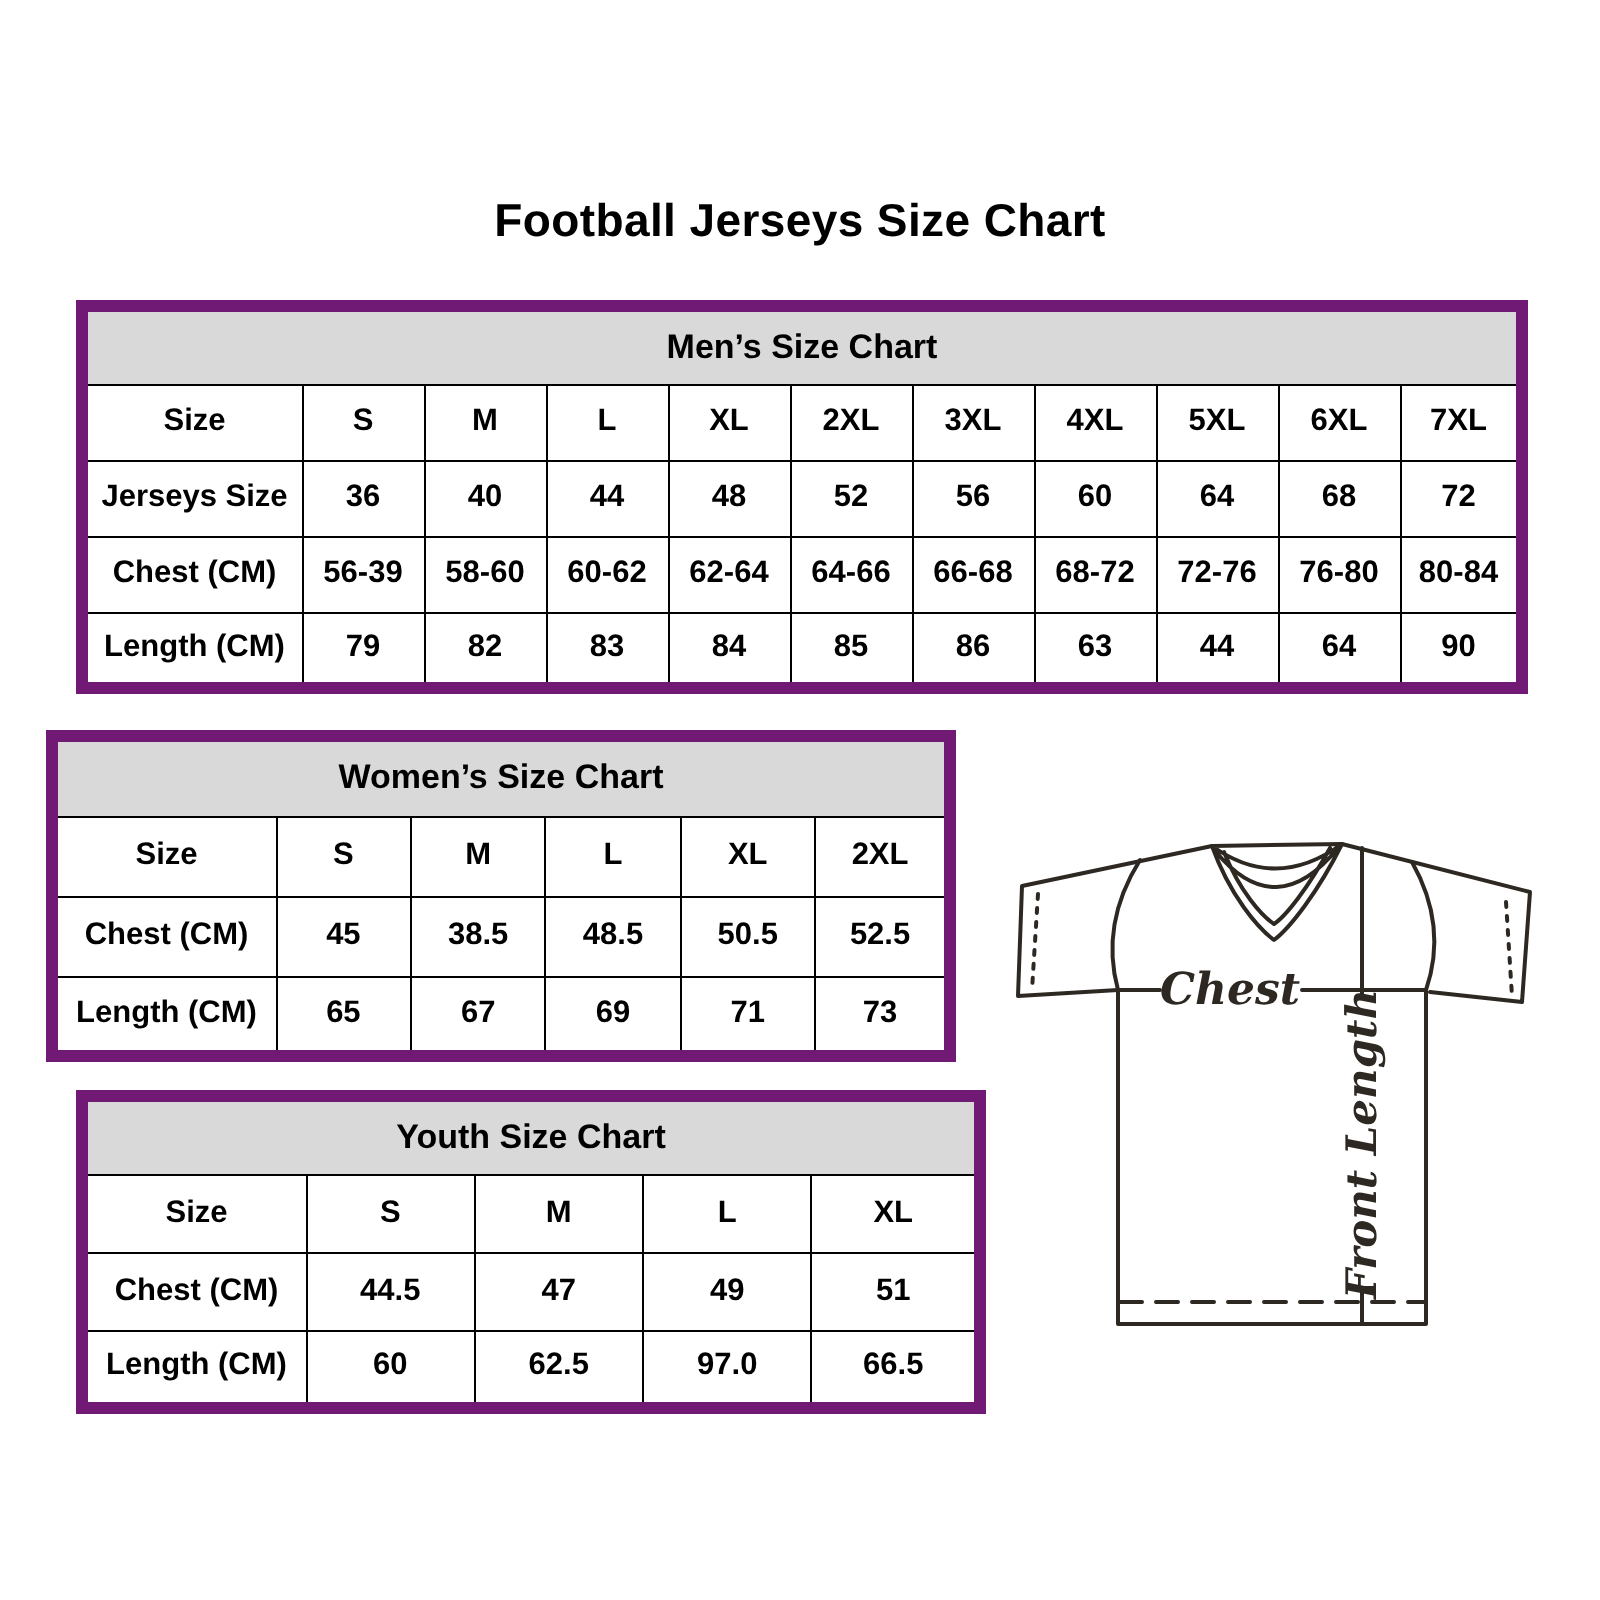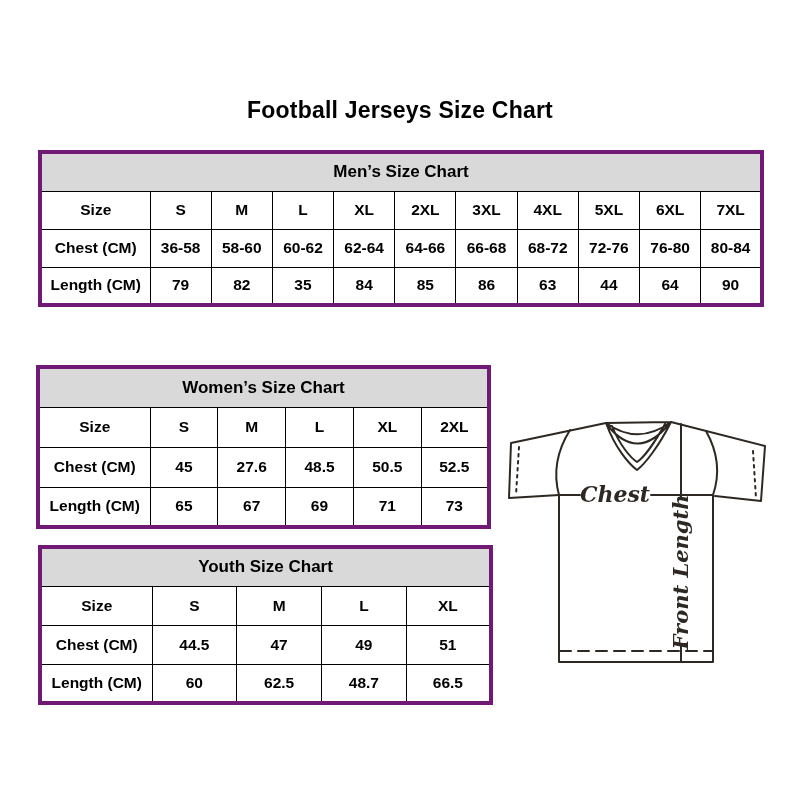--- a/index.html
+++ b/index.html
@@ -6,32 +6,32 @@
   .page{
     position:relative;width:800px;height:800px;background:#ffffff;
     font-family:"Liberation Sans",sans-serif;overflow:hidden;color:#000;
   }
   .title{
     position:absolute;top:97px;left:0;width:100%;text-align:center;
     font-size:23px;font-weight:700;letter-spacing:.2px;
   }
   table.sizes{
     position:absolute;border-collapse:collapse;table-layout:fixed;
-    border:4px solid #701a75;background:#fff;
+    border:6px solid #701a75;background:#fff;
   }
   table.sizes th,table.sizes td{
     border:1px solid #000;text-align:center;vertical-align:middle;
     font-weight:700;color:#000;padding:0;
   }
   table.sizes th.sec{background:#d9d9d9;font-size:17px;}
   table.sizes td{font-size:15.5px;}
   #men{left:38px;top:150px;width:726px;}
   #men tr{height:38px;}
   #men tr.hdr{height:39px;}
-  #women{left:36px;top:365px;width:455px;}
+  #women{left:23px;top:365px;width:455px;}
   #women tr{height:40px;}
   #youth{left:38px;top:545px;width:455px;}
   #youth tr{height:39px;}
   .jersey{position:absolute;left:503px;top:400px;width:272px;height:268px;}
 </style>
 </head>
 <body>
 
 <div class="page">
 
@@ -53,37 +53,50 @@
       <td>L</td>
       <td>XL</td>
       <td>2XL</td>
       <td>3XL</td>
       <td>4XL</td>
       <td>5XL</td>
       <td>6XL</td>
       <td>7XL</td>
     </tr>
     <tr>
+      <td>Jerseys Size</td>
+      <td>36</td>
+      <td>40</td>
+      <td>44</td>
+      <td>48</td>
+      <td>52</td>
+      <td>56</td>
+      <td>60</td>
+      <td>64</td>
+      <td>68</td>
+      <td>72</td>
+    </tr>
+    <tr>
       <td>Chest (CM)</td>
-      <td>36-58</td>
+      <td>56-39</td>
       <td>58-60</td>
       <td>60-62</td>
       <td>62-64</td>
       <td>64-66</td>
       <td>66-68</td>
       <td>68-72</td>
       <td>72-76</td>
       <td>76-80</td>
       <td>80-84</td>
     </tr>
     <tr>
       <td>Length (CM)</td>
       <td>79</td>
       <td>82</td>
-      <td>35</td>
+      <td>83</td>
       <td>84</td>
       <td>85</td>
       <td>86</td>
       <td>63</td>
       <td>44</td>
       <td>64</td>
       <td>90</td>
     </tr>
   </tbody>
     </table>
@@ -101,21 +114,21 @@
       <td>Size</td>
       <td>S</td>
       <td>M</td>
       <td>L</td>
       <td>XL</td>
       <td>2XL</td>
     </tr>
     <tr>
       <td>Chest (CM)</td>
       <td>45</td>
-      <td>27.6</td>
+      <td>38.5</td>
       <td>48.5</td>
       <td>50.5</td>
       <td>52.5</td>
     </tr>
     <tr>
       <td>Length (CM)</td>
       <td>65</td>
       <td>67</td>
       <td>69</td>
       <td>71</td>
@@ -144,21 +157,21 @@
       <td>Chest (CM)</td>
       <td>44.5</td>
       <td>47</td>
       <td>49</td>
       <td>51</td>
     </tr>
     <tr>
       <td>Length (CM)</td>
       <td>60</td>
       <td>62.5</td>
-      <td>48.7</td>
+      <td>97.0</td>
       <td>66.5</td>
     </tr>
   </tbody>
     </table>
 
   <svg class="jersey" viewBox="0 0 272 268" xmlns="http://www.w3.org/2000/svg" aria-hidden="true">
     <g fill="none" stroke="#2e2823" stroke-width="2" stroke-linejoin="round" stroke-linecap="round">
       <path d="M56,95 L56,262 L210,262 L210,95"></path>
       <path d="M103,23 L8,43 L6,98 L56,95"></path>
       <path d="M168,22 L262,46 L258,101 L212,96"></path>

